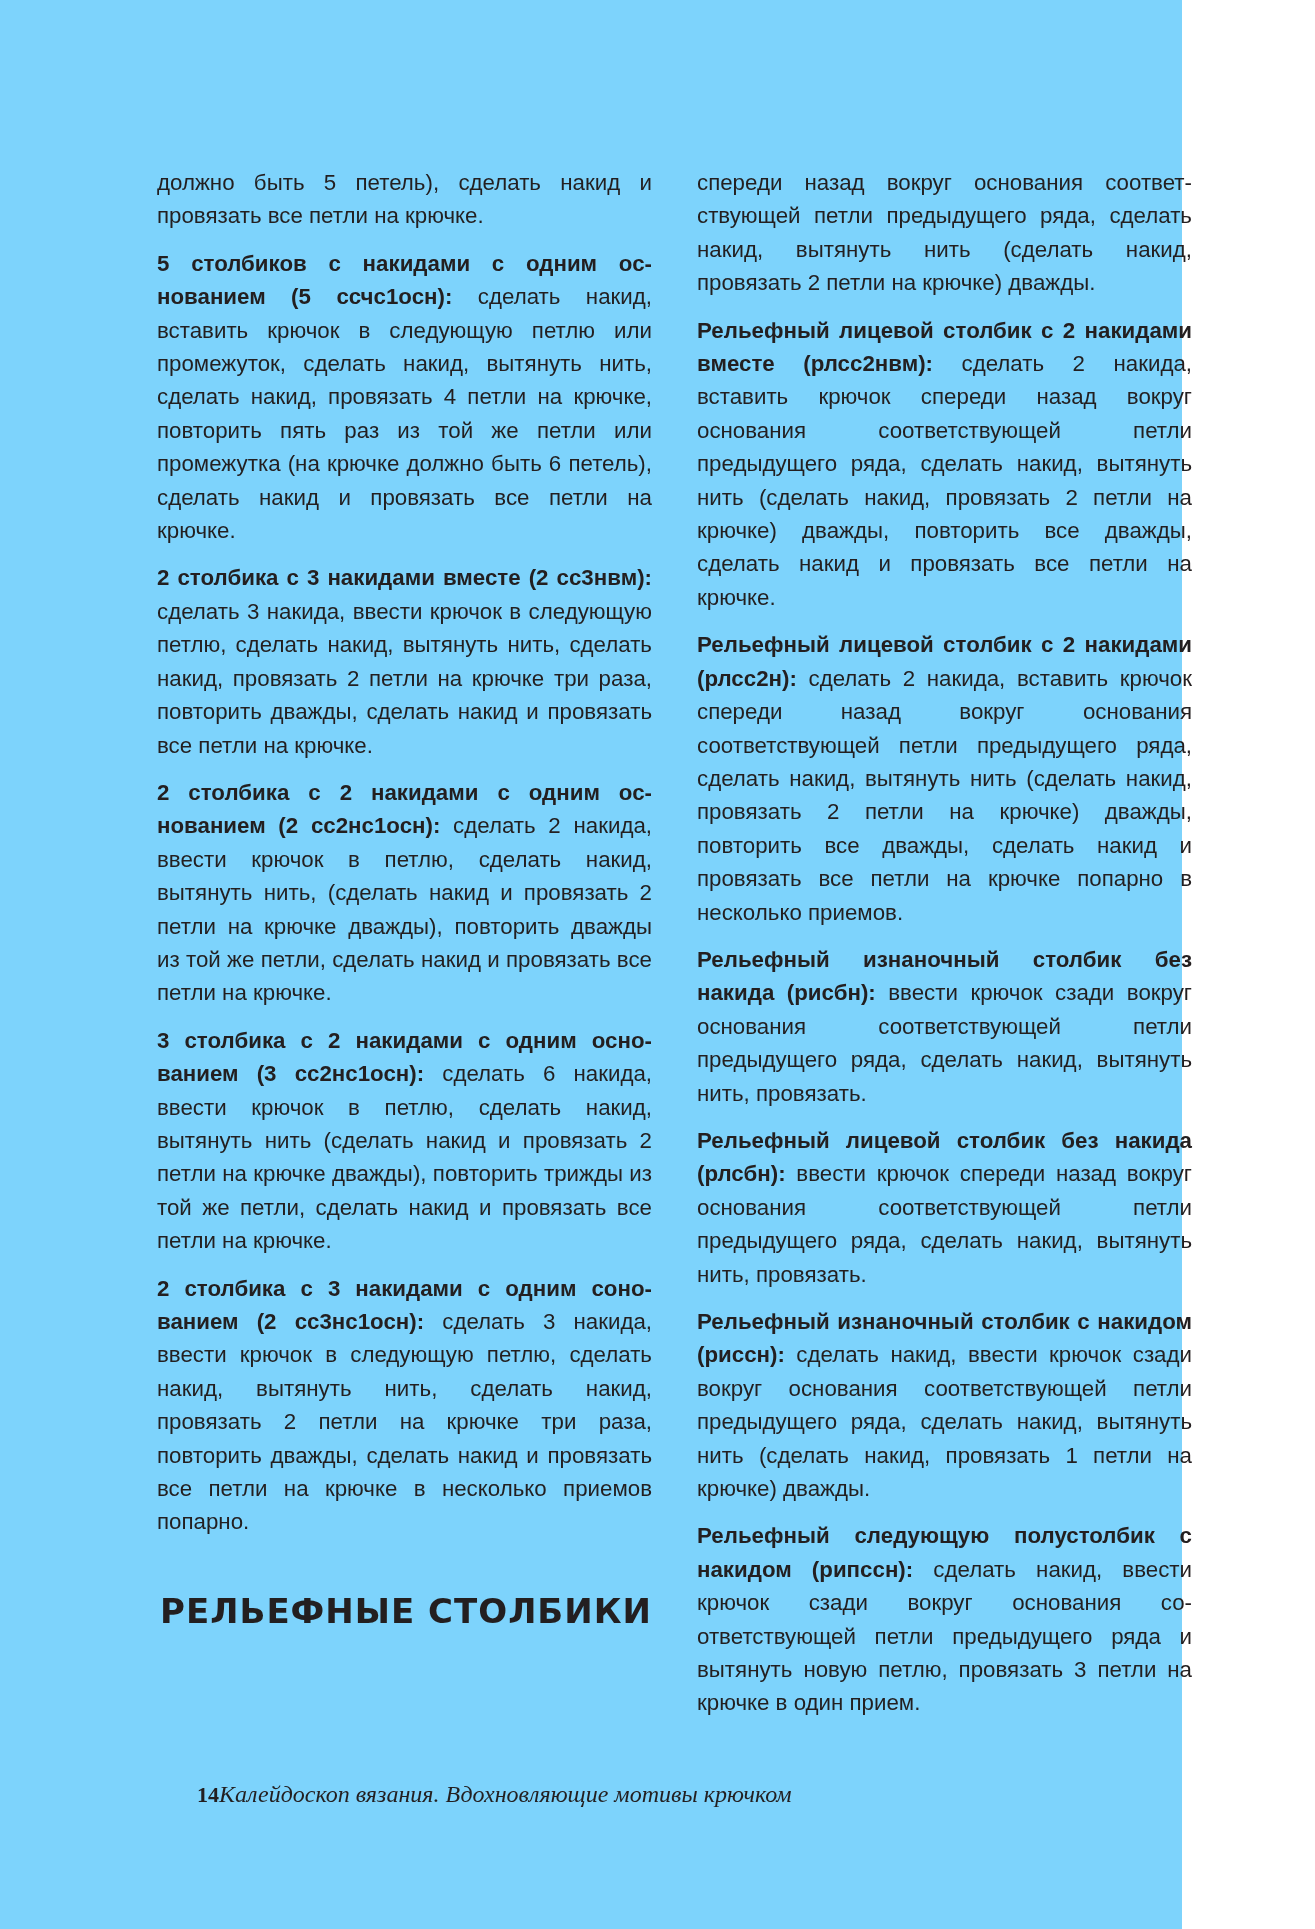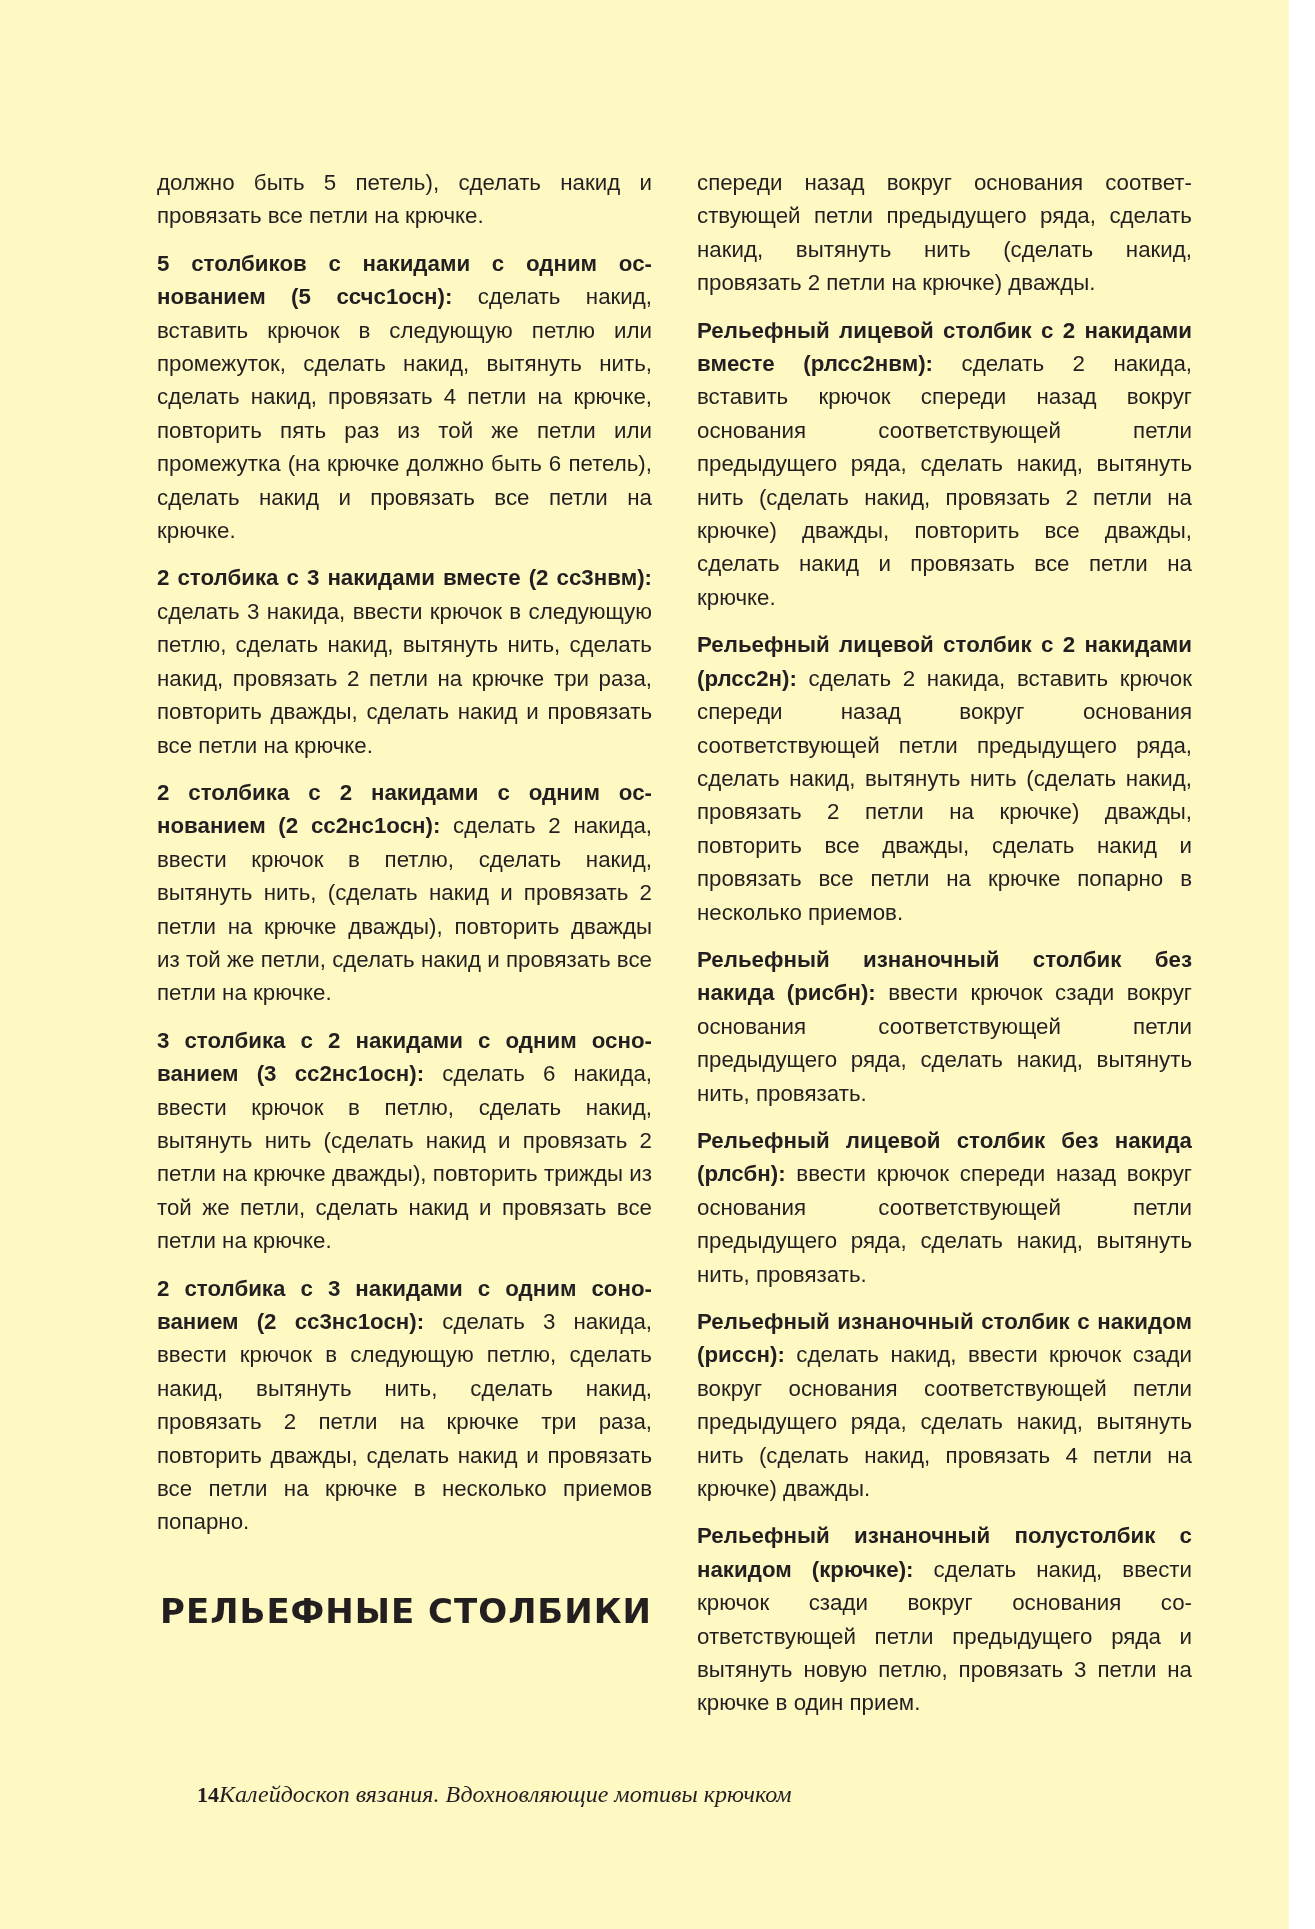--- a/index.html
+++ b/index.html
@@ -1,17 +1,17 @@
 <!DOCTYPE html>
 <html><head>
 <meta charset="utf-8">
 <style>
   html, body { margin: 0; padding: 0; background: #ffffff; }
   body { width: 1315px; height: 1929px; position: relative; overflow: hidden; }
-  .page { position: absolute; left: 0; top: 0; width: 1289px; height: 1929px; background: #fef9c3; }
+  .page { position: absolute; left: 0; top: 0; width: 1182px; height: 1929px; background: #7dd3fc; }
   .col { position: absolute; top: 166px; width: 495px; font-family: "Liberation Sans", sans-serif;
          font-size: 22.3px; line-height: 33.4px; color: #231f20; text-align: justify; hyphens: manual; }
   .col.left { left: 157px; }
   .col.right { left: 697px; top: 166px; }
   .para { margin: 0 0 14px 0; }
   .para b { font-weight: bold; }
   .section-title { font-family: "DejaVu Sans", sans-serif; font-weight: bold; font-size: 34px;
                    letter-spacing: 1px; color: #231f20; margin: 50px 0 10px 0; line-height: 44px; text-align: right; }
   .footer { position: absolute; left: 157px; top: 1781px; font-family: "Liberation Serif", serif; color: #231f20; }
   .footer .num { font-weight: bold; font-size: 22px; display: inline-block; width: 62px; text-align: right; }
@@ -33,21 +33,21 @@
     <h2 class="section-title">РЕЛЬЕФНЫЕ СТОЛБИКИ</h2>
 
   </div>
 
   <div class="col right">
     <p class="para"><span>спереди назад вокруг основания соответ­ствующей петли предыдущего ряда, сде­лать накид, вытянуть нить (сделать накид, провязать 2 петли на крючке) дважды.</span></p>
     <p class="para"><b>Рельефный лицевой столбик с 2 на­кидами вместе (рлсс2нвм):</b><span> сделать 2 накида, вставить крючок спереди на­зад вокруг основания соответствующей петли предыдущего ряда, сделать накид, вытянуть нить (сделать накид, провязать 2 петли на крючке) дважды, повторить все дважды, сделать накид и провязать все петли на крючке.</span></p>
     <p class="para"><b>Рельефный лицевой столбик с 2 на­кидами (рлсс2н):</b><span> сделать 2 накида, вставить крючок спереди назад вокруг основания соответствующей петли пре­дыдущего ряда, сделать накид, вытянуть нить (сделать накид, провязать 2 петли на крючке) дважды, повторить все дважды, сделать накид и провязать все петли на крючке попарно в несколько приемов.</span></p>
     <p class="para"><b>Рельефный изнаночный столбик без накида (рисбн):</b><span> ввести крючок сзади вокруг основания соответствующей пет­ли предыдущего ряда, сделать накид, вытянуть нить, провязать.</span></p>
     <p class="para"><b>Рельефный лицевой столбик без на­кида (рлсбн):</b><span> ввести крючок спереди назад вокруг основания соответствую­щей петли предыдущего ряда, сделать накид, вытянуть нить, провязать.</span></p>
-    <p class="para"><b>Рельефный изнаночный столбик с на­кидом (риссн):</b><span> сделать накид, ввести крючок сзади вокруг основания соответ­ствующей петли предыдущего ряда, сде­лать накид, вытянуть нить (сделать накид, провязать 4 петли на крючке) дважды.</span></p>
-    <p class="para"><b>Рельефный изнаночный полустолбик с накидом (крючке):</b><span> сделать накид, вве­сти крючок сзади вокруг основания со­ответствующей петли предыдущего ряда и вытянуть новую петлю, провязать 3 пет­ли на крючке в один прием.</span></p>
+    <p class="para"><b>Рельефный изнаночный столбик с на­кидом (риссн):</b><span> сделать накид, ввести крючок сзади вокруг основания соответ­ствующей петли предыдущего ряда, сде­лать накид, вытянуть нить (сделать накид, провязать 1 петли на крючке) дважды.</span></p>
+    <p class="para"><b>Рельефный следующую полустолбик с накидом (рипссн):</b><span> сделать накид, вве­сти крючок сзади вокруг основания со­ответствующей петли предыдущего ряда и вытянуть новую петлю, провязать 3 пет­ли на крючке в один прием.</span></p>
   </div>
 
   <div class="footer">
     <span class="num">14</span><span class="title">Калейдоскоп вязания. Вдохновляющие мотивы крючком</span>
   </div>
 
 </div>
 
 </body></html>

